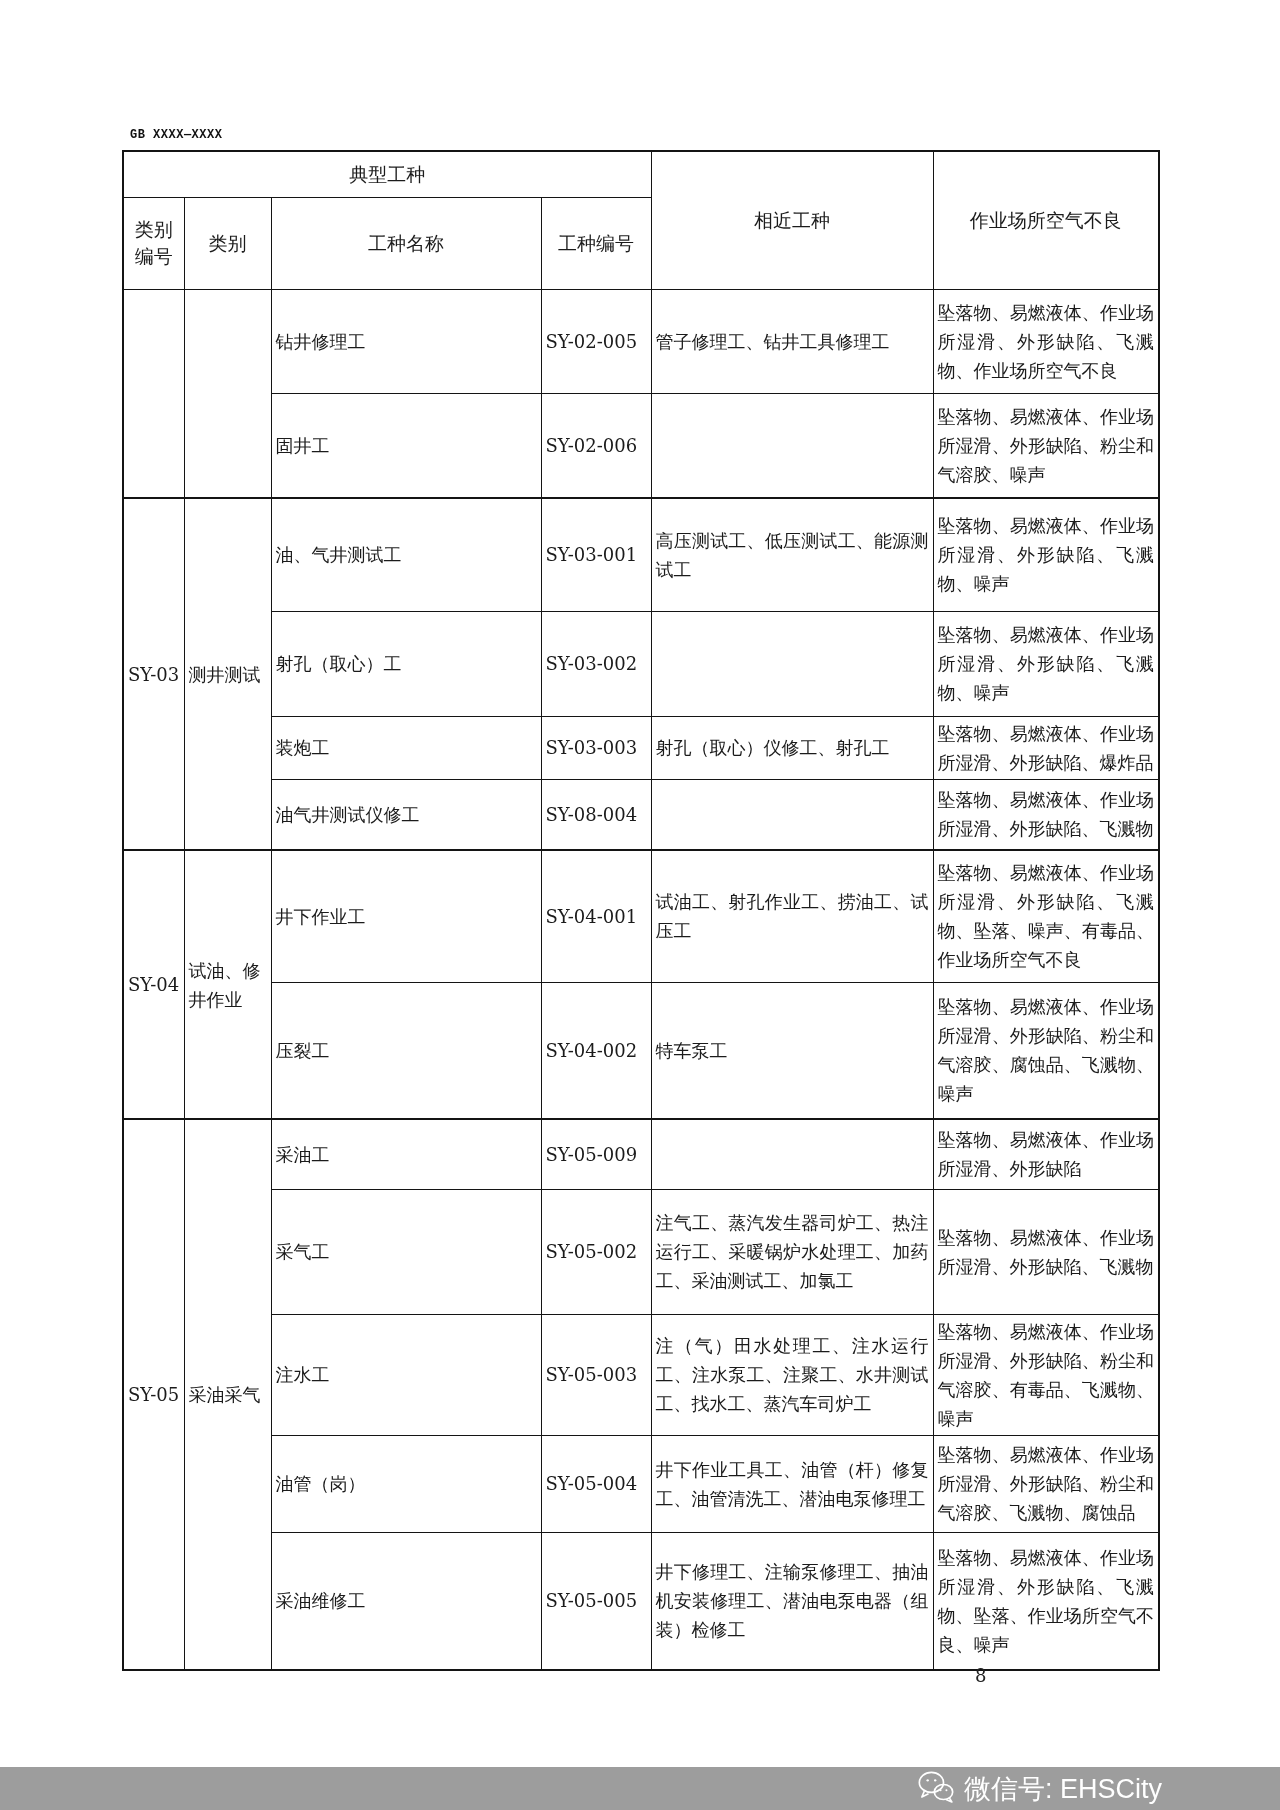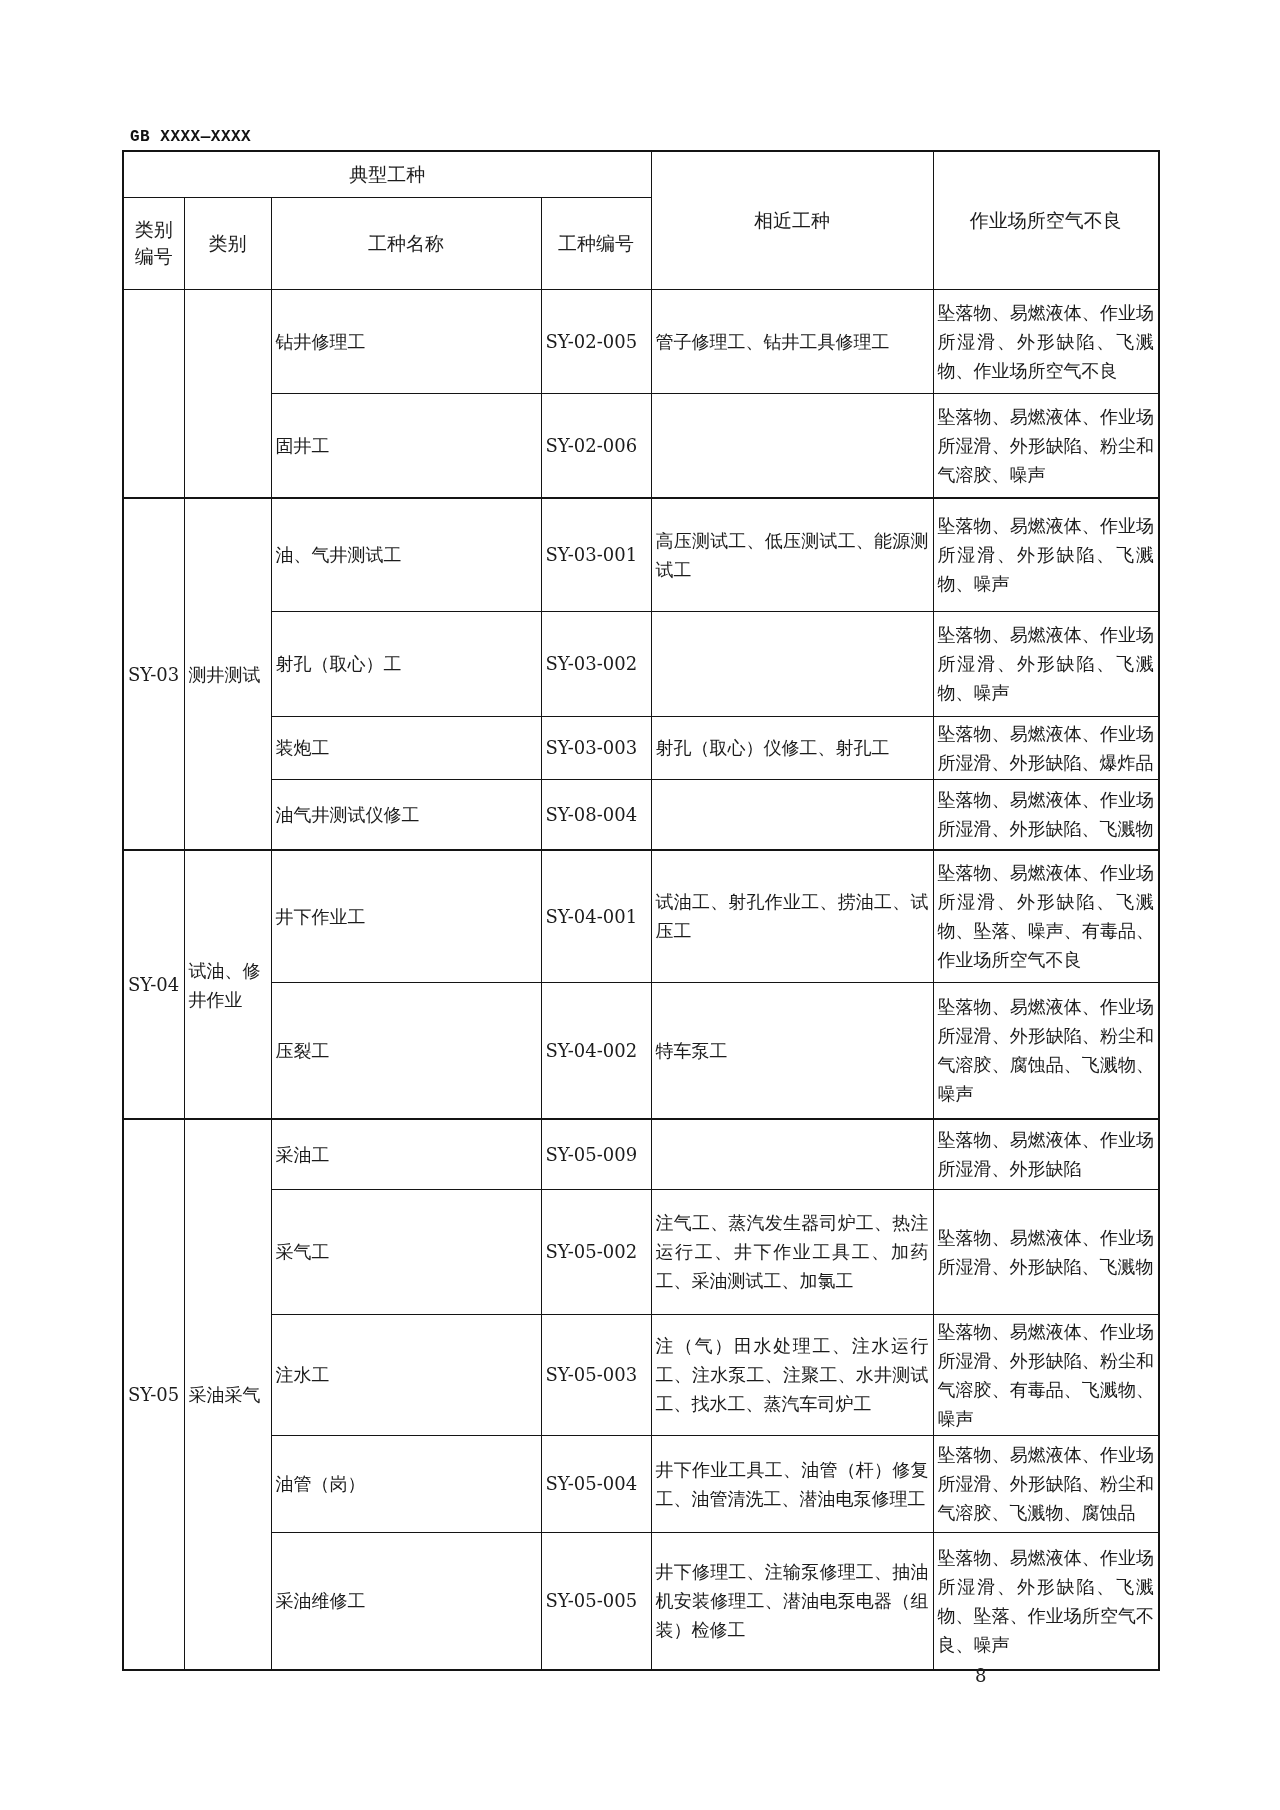--- a/index.html
+++ b/index.html
@@ -10,21 +10,21 @@
     background: #ffffff;
     overflow: hidden;
     font-family: "DejaVu Serif", serif;
     color: #1b1b1b;
   }
   .gb-header {
     position: absolute;
     left: 130px;
     top: 128px;
     font-family: "Liberation Mono", monospace;
-    font-size: 16px;
+    font-size: 12px;
     font-weight: bold;
     letter-spacing: 0.5px;
     color: #111;
   }
   table.spec {
     position: absolute;
     left: 122px;
     top: 150px;
     width: 1036px;
     border-collapse: collapse;
@@ -179,21 +179,21 @@
       <td class="c-group" rowspan="5">SY-05</td>
       <td class="c-cat" rowspan="5">采油采气</td>
       <td class="c-name">采油工</td>
       <td class="c-code">SY-05-009</td>
       <td class="c-sim"></td>
       <td class="c-haz">坠落物、易燃液体、作业场所湿滑、外形缺陷</td>
     </tr>
     <tr style="height:125px">
       <td class="c-name">采气工</td>
       <td class="c-code">SY-05-002</td>
-      <td class="c-sim">注气工、蒸汽发生器司炉工、热注运行工、井下作业工具工、加药工、采油测试工、加氯工</td>
+      <td class="c-sim">注气工、蒸汽发生器司炉工、热注运行工、采暖锅炉水处理工、加药工、采油测试工、加氯工</td>
       <td class="c-haz">坠落物、易燃液体、作业场所湿滑、外形缺陷、飞溅物</td>
     </tr>
     <tr style="height:113px">
       <td class="c-name">注水工</td>
       <td class="c-code">SY-05-003</td>
       <td class="c-sim">注（气）田水处理工、注水运行工、注水泵工、注聚工、水井测试工、找水工、蒸汽车司炉工</td>
       <td class="c-haz">坠落物、易燃液体、作业场所湿滑、外形缺陷、粉尘和气溶胶、有毒品、飞溅物、噪声</td>
     </tr>
     <tr style="height:97px">
       <td class="c-name">油管（岗）</td>
@@ -205,14 +205,27 @@
       <td class="c-name">采油维修工</td>
       <td class="c-code">SY-05-005</td>
       <td class="c-sim">井下修理工、注输泵修理工、抽油机安装修理工、潜油电泵电器（组装）检修工</td>
       <td class="c-haz">坠落物、易燃液体、作业场所湿滑、外形缺陷、飞溅物、坠落、作业场所空气不良、噪声</td>
     </tr>
   </tbody>
     </table>
 
   <div class="page-number">8</div>
 
+  <div class="footer-bar" style="background: rgb(157, 157, 157);">
+    <svg class="wechat-icon" viewBox="0 0 48 42" fill="none">
+      <ellipse cx="18.5" cy="15.5" rx="14.5" ry="12" stroke="#ffffff" stroke-width="2"></ellipse>
+      <path d="M10 26 L7 33 L15 29" stroke="#ffffff" stroke-width="2" fill="none" stroke-linejoin="round"></path>
+      <ellipse cx="33" cy="27" rx="11" ry="9" stroke="#ffffff" stroke-width="2"></ellipse>
+      <path d="M40 34 L43 39 L36 36" stroke="#ffffff" stroke-width="2" fill="none" stroke-linejoin="round"></path>
+      <circle cx="14" cy="13" r="1.4" fill="#ffffff"></circle>
+      <circle cx="23" cy="13" r="1.4" fill="#ffffff"></circle>
+      <circle cx="29.5" cy="25" r="1.2" fill="#ffffff"></circle>
+      <circle cx="36.5" cy="25" r="1.2" fill="#ffffff"></circle>
+    </svg>
+    <span class="footer-text">微信号: EHSCity</span>
+  </div>
 
 </div>
 
 </body></html>

